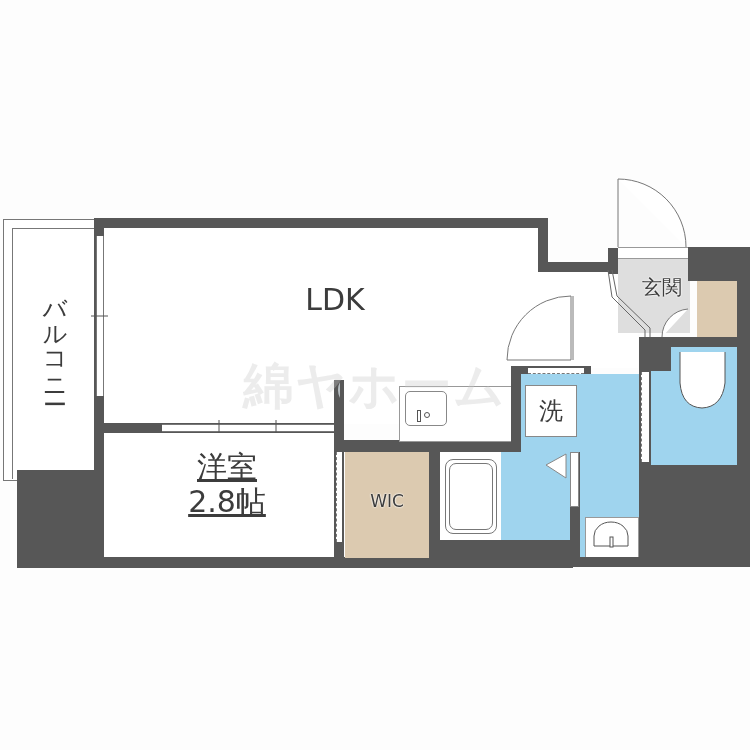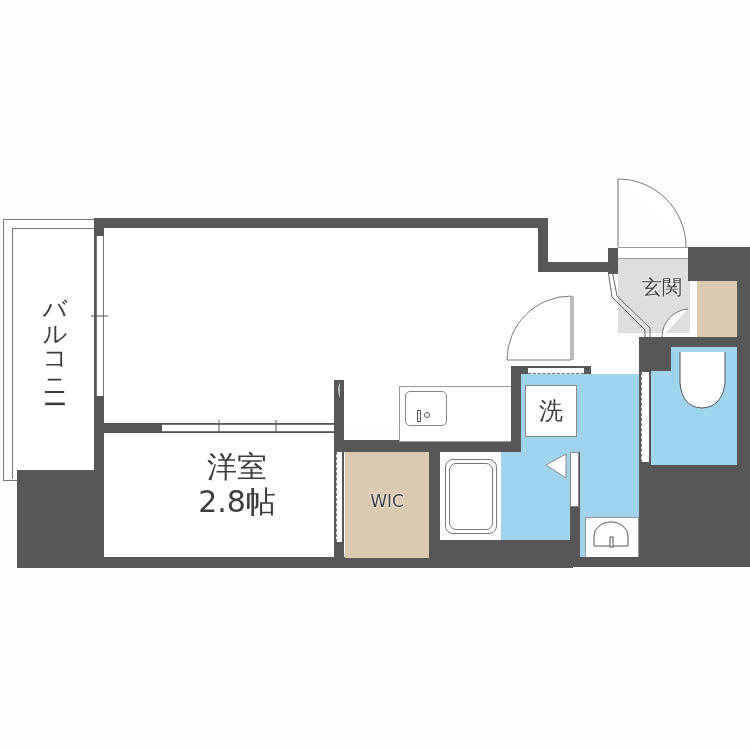--- a/index.html
+++ b/index.html
@@ -113,25 +113,27 @@
     <path d="M594 546 L594 536 A17 14 0 0 1 628 536 L628 546 Z" fill="#fff" stroke="#555" stroke-width="1"></path>
     <rect x="610" y="537" width="3" height="10" fill="#fff" stroke="#555" stroke-width="1"></rect>
 
     <line x1="91" y1="316" x2="108" y2="316" stroke="#555" stroke-width="1"></line>
     <line x1="219" y1="420" x2="219" y2="433" stroke="#555" stroke-width="1"></line>
     <line x1="276" y1="420" x2="276" y2="433" stroke="#555" stroke-width="1"></line>
 
     <path d="M340 382 A8 12 0 0 0 340 398 Z" fill="#b5bcc0"></path>
   </svg>
 
+  <div class="label" style="left:225px;top:358px;width:300px;font-size:50px;font-weight:bold;color:rgba(200,200,200,0.35);letter-spacing:2px;">綿ヤホーム</div>
 
   <div class="label" style="left:255px;top:283px;width:160px;font-size:30px;">
+    <div>LDK</div>
   </div>
 
-  <div class="label" style="left:157px;top:450px;width:160px;font-size:30px;">
+  <div class="label" style="left:147px;top:450px;width:160px;font-size:30px;text-decoration:underline;">
     <div>洋室</div>
     <div>2.8帖</div>
   </div>
 
   <div class="label" style="left:345px;top:492px;width:84px;font-size:17px;text-shadow:0 0 2px #fff,0 0 2px #fff;">WIC</div>
 
   <div class="label" style="left:40px;top:282px;width:30px;font-size:24px;writing-mode:vertical-rl;line-height:30px;">バルコニー</div>
 
   <div class="label" style="left:632px;top:276px;width:60px;font-size:20px;text-shadow:0 0 2px #fff,0 0 2px #fff;">玄関</div>
 </div>

